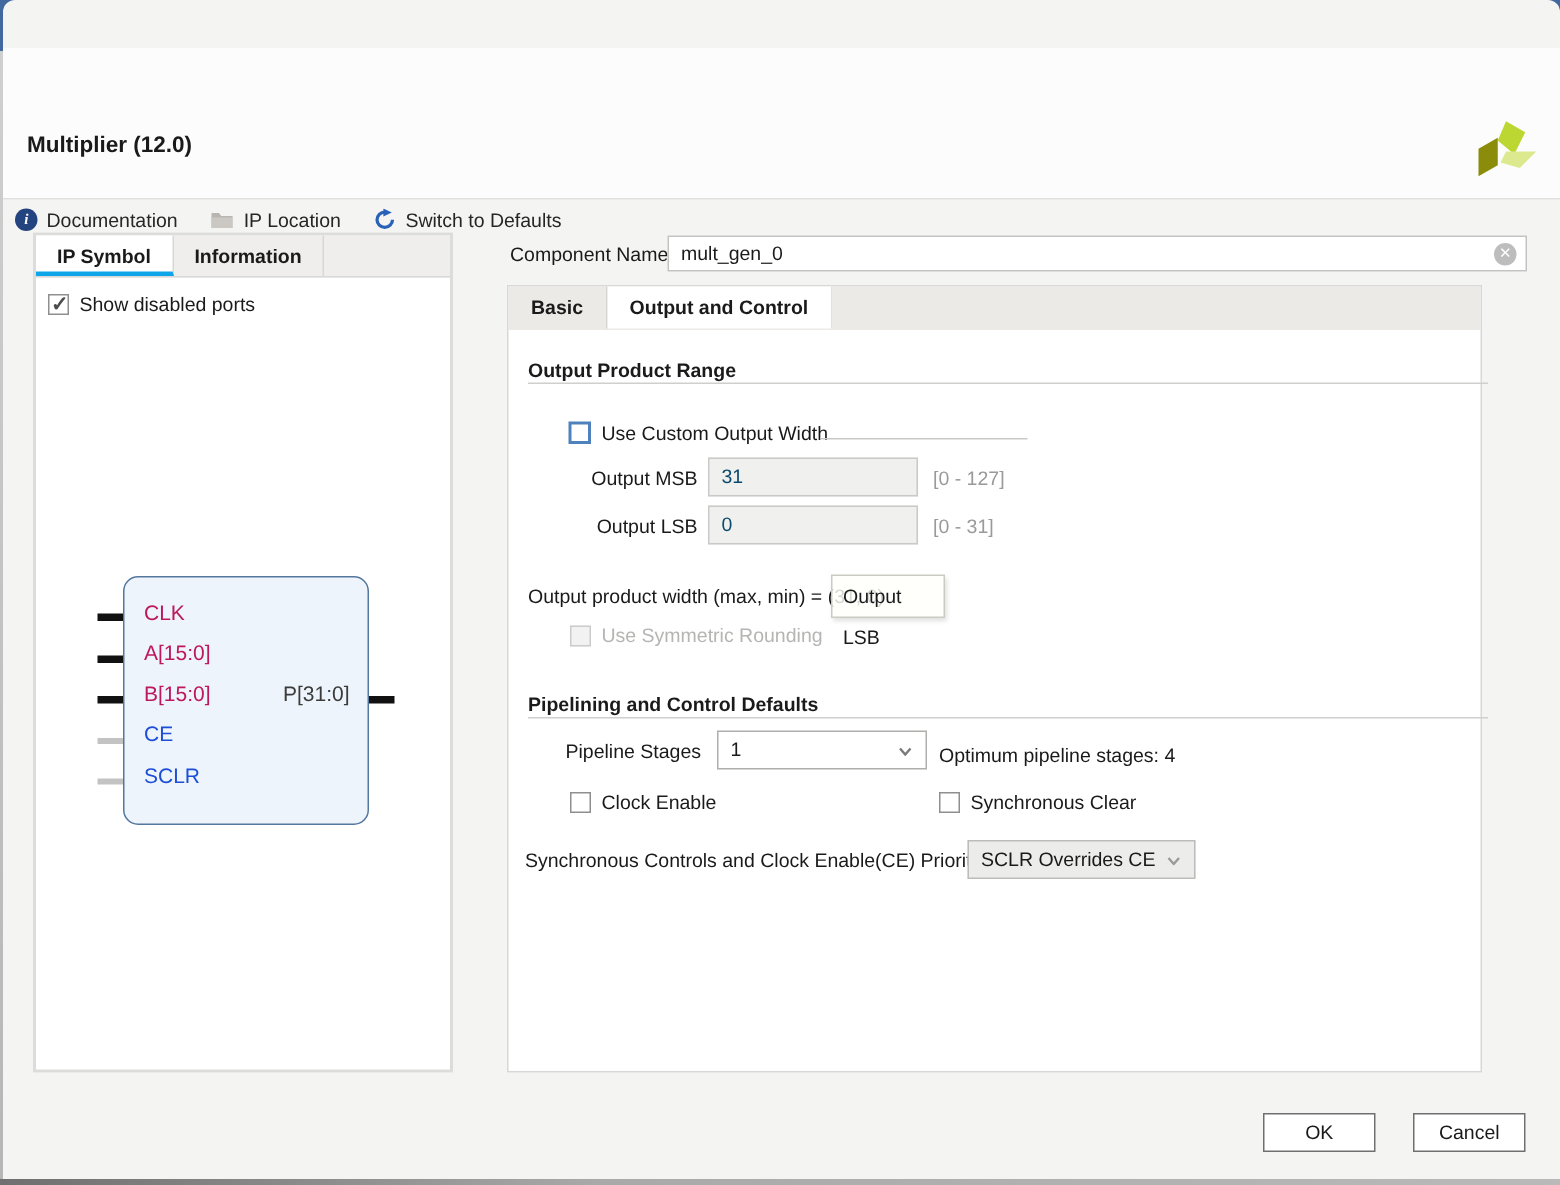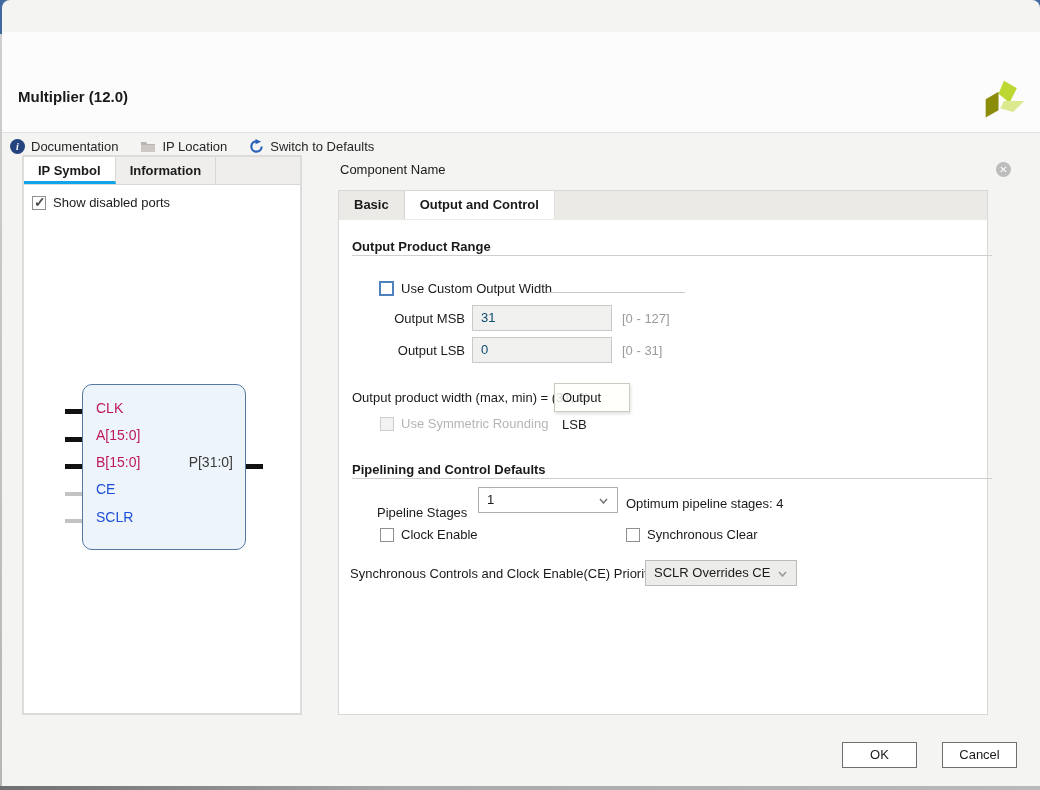--- a/index.html
+++ b/index.html
@@ -187,20 +187,21 @@
 
     <div class="stub" style="left:41px; top:252px"></div>
     <div class="stub" style="left:41px; top:280px"></div>
     <div class="stub" style="left:41px; top:307px"></div>
     <div class="stub gray" style="left:41px; top:335px"></div>
     <div class="stub gray" style="left:41px; top:362px"></div>
     <div class="stub" style="left:222px; top:307px"></div>
   </div>
 
   <div class="comp-label">Component Name</div>
+  <div class="comp-field">mult_gen_0</div>
   <div class="clear-wrap">
       <span class="clear-icon">✕</span>
     </div>
 
   <div class="right-panel">
     <div class="rp-tabs">
       <div class="rp-tab">Basic</div>
       <div class="rp-tab active">Output and Control</div>
     </div>
   </div>
@@ -226,21 +227,21 @@
   <div class="tooltip">Output LSB</div>
 
   <div class="chkrow" style="position:absolute; left:378px; top:416px">
     <span class="cb disabled"></span>
     <span class="muted" style="font-size:13px">Use Symmetric Rounding</span>
   </div>
 
   <div class="section-title" style="left:350px; top:462px">Pipelining and Control Defaults</div>
   <div class="rule" style="left:350px; top:478px; width:640px"></div>
 
-  <div class="plain-text" style="left:375px; top:505px">Pipeline Stages</div>
+  <div class="plain-text" style="left:375px; top:493px">Pipeline Stages</div>
   <div class="dropdown" style="left:476px; top:487px; width:140px">
     <span>1</span>
     <span class="chev">
       <svg width="9" height="6" viewBox="0 0 9 6">
           <polyline points="1,1 4.5,5 8,1" fill="none" stroke="#7a7a78" stroke-width="1.6"></polyline>
         </svg>
     </span>
   </div>
   <div class="plain-text" style="left:624px; top:496px">Optimum pipeline stages: 4</div>
 

